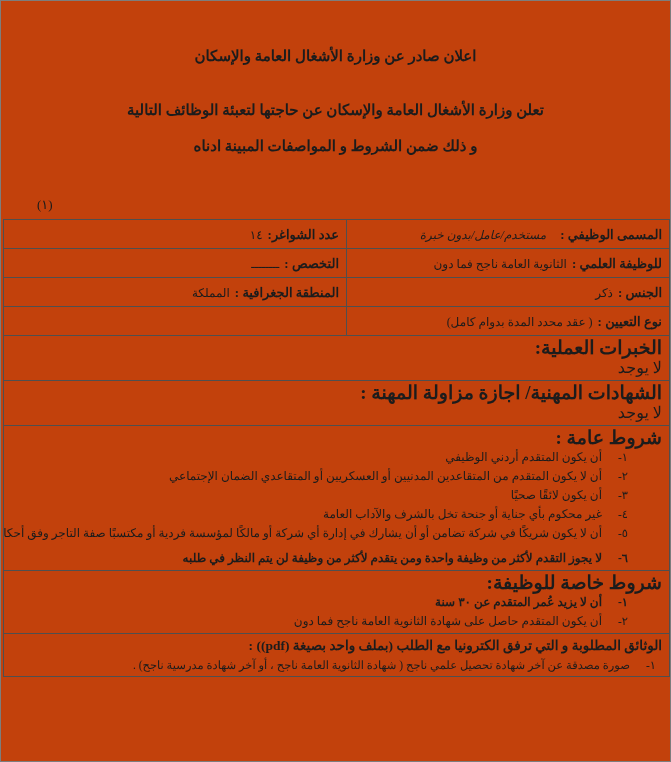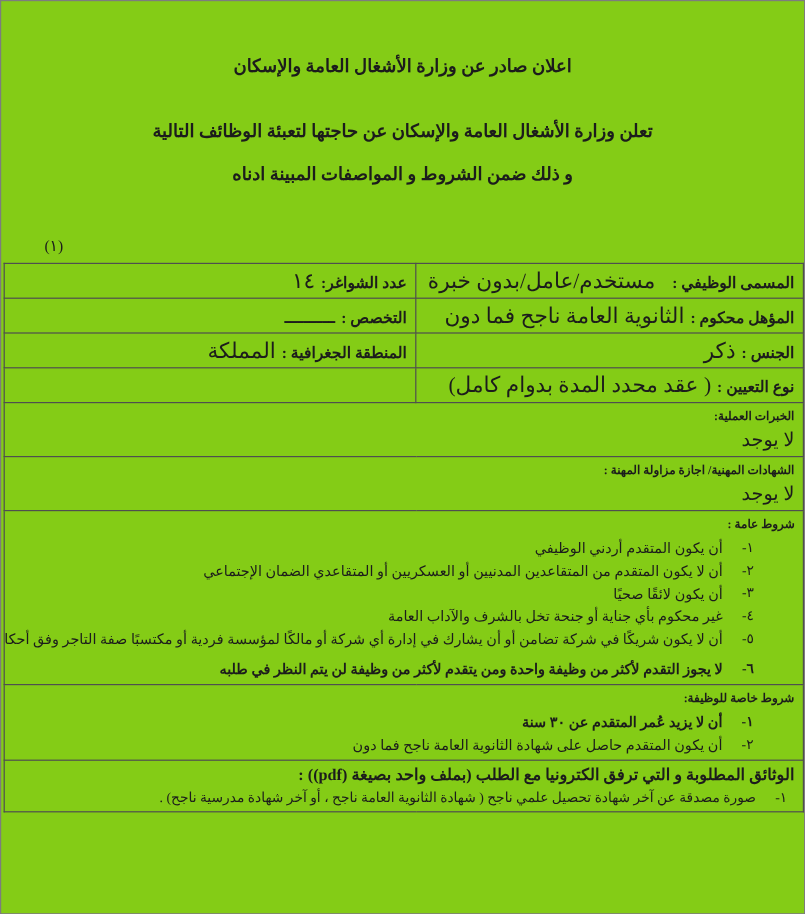--- a/index.html
+++ b/index.html
@@ -1,43 +1,43 @@
 <!DOCTYPE html>
 <html lang="ar"><head>
 <meta charset="utf-8">
 <style>
   html,body{margin:0;padding:0;background:#e8e7e4;}
   .page{
     width:671px;height:762px;box-sizing:border-box;
-    background:#84cc16;border:1px solid #7d7d7d;
+    background:#c2410c;border:1px solid #7d7d7d;
     direction:rtl;overflow:hidden;position:relative;
     font-family:"Liberation Serif","DejaVu Serif",serif;
     color:#1c1c1c;
   }
   
   .hdr{padding-top:46px;text-align:center;font-weight:bold;font-size:15px;}
   .hdr p{margin:0;line-height:18px;}
   .hdr p.l2{margin-top:36px;}
   .hdr p.l3{margin-top:18px;}
   .sec-num{margin-top:42px;padding-left:36px;text-align:left;font-size:13px;line-height:16px;}
   
   table.doc{
     width:666px;margin:6px 0 0 0;border-collapse:collapse;table-layout:fixed;
   }
   table.doc td{
     border:1px solid #4f4f4f;vertical-align:middle;
     padding:2px 7px 2px 4px;overflow:hidden;white-space:nowrap;
   }
   tr.grid td{height:24px;}
   .lbl{font-weight:bold;font-size:13px;}
-  .val{font-size:18px;margin-right:5px;}
-  .val.wide{margin-right:14px;}
+  .val{font-size:12px;margin-right:5px;}
+  .val.wide{margin-right:14px;font-style:italic;}
   
   td.sec{white-space:normal;padding:2px 7px 3px 6px;}
-  .sec-title{font-weight:bold;font-size:10px;line-height:20px;}
+  .sec-title{font-weight:bold;font-size:19px;line-height:20px;}
   .sec-val{font-size:16px;line-height:20px;}
   td.sec-cert{padding-bottom:6px;}
   td.sec-train{padding-bottom:4px;}
   
   .items{padding:0 34px 0 4px;}
   .item{display:flex;font-size:12px;line-height:19px;}
   .item .inum{flex:none;width:20px;font-size:11.5px;}
   .item .itxt{margin-right:6px;}
   .item.bold{font-weight:bold;margin-top:6px;}
   td.sec-general{padding-bottom:14px;}
@@ -70,21 +70,21 @@
       <td>
         <span class="lbl">المسمى الوظيفي :</span><span class="val wide">مستخدم/عامل/بدون خبرة</span>
       </td>
       <td>
         <span class="lbl">عدد الشواغر:</span><span class="val">١٤</span>
       </td>
     </tr>
 
     <tr class="grid">
       <td>
-        <span class="lbl">المؤهل محكوم :</span><span class="val">الثانوية العامة ناجح فما دون</span>
+        <span class="lbl">للوظيفة العلمي :</span><span class="val">الثانوية العامة ناجح فما دون</span>
       </td>
       <td>
         <span class="lbl">التخصص :</span><span class="val">ــــــــ</span>
       </td>
     </tr>
 
     <tr class="grid">
       <td>
         <span class="lbl">الجنس :</span><span class="val">ذكر</span>
       </td>

